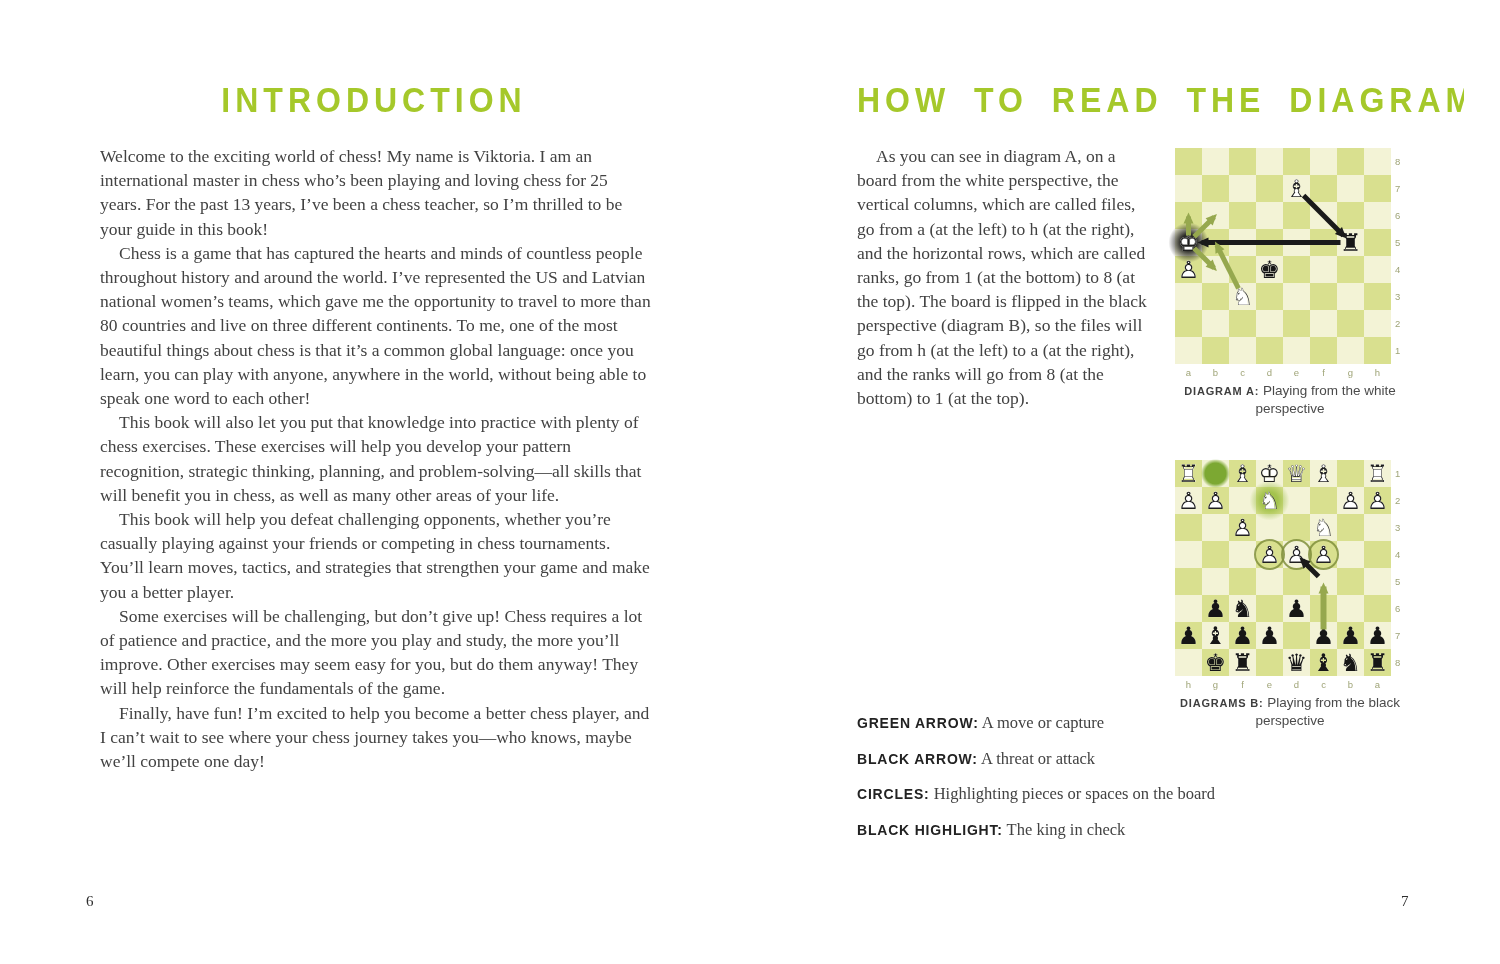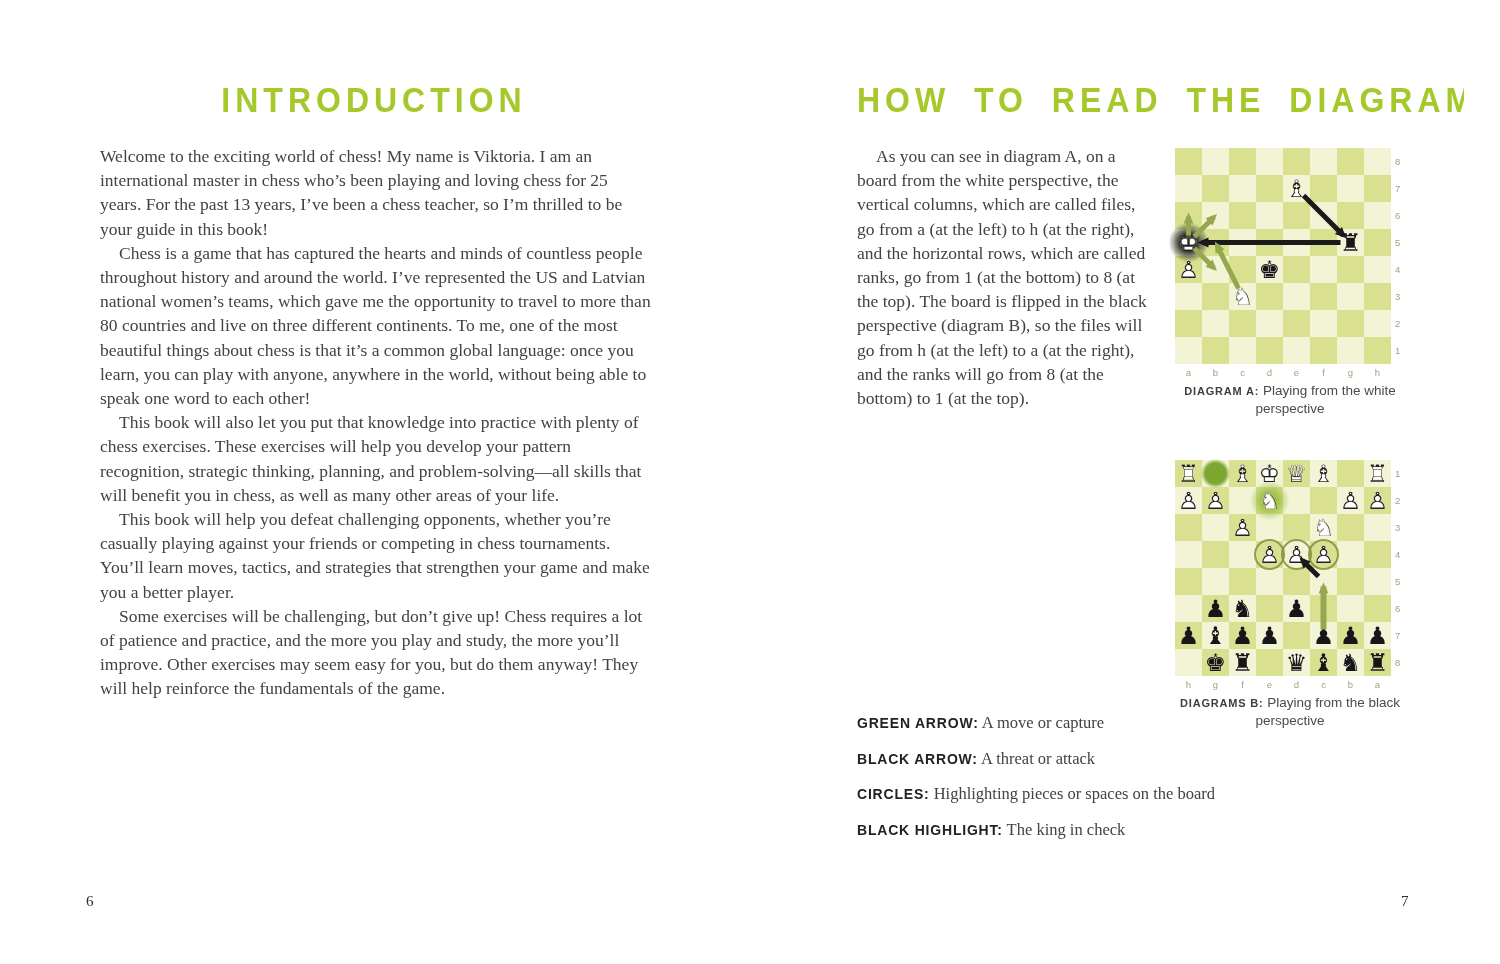--- a/index.html
+++ b/index.html
@@ -78,20 +78,21 @@
 
 <div class="spread">
 
   <h1 class="chapter-title title-left">INTRODUCTION</h1>
   <div class="body-col body-left">
       <p class="no-indent">Welcome to the exciting world of chess! My name is Viktoria. I am an international master in chess who’s been playing and loving chess for 25 years. For the past 13 years, I’ve been a chess teacher, so I’m thrilled to be your guide in this book!</p>
       <p>Chess is a game that has captured the hearts and minds of countless people throughout history and around the world. I’ve represented the US and Latvian national women’s teams, which gave me the opportunity to travel to more than 80 countries and live on three different continents. To me, one of the most beautiful things about chess is that it’s a common global language: once you learn, you can play with anyone, anywhere in the world, without being able to speak one word to each other!</p>
       <p>This book will also let you put that knowledge into practice with plenty of chess exercises. These exercises will help you develop your pattern recognition, strategic thinking, planning, and problem-solving—all skills that will benefit you in chess, as well as many other areas of your life.</p>
       <p>This book will help you defeat challenging opponents, whether you’re casually playing against your friends or competing in chess tournaments. You’ll learn moves, tactics, and strategies that strengthen your game and make you a better player.</p>
       <p>Some exercises will be challenging, but don’t give up! Chess requires a lot of patience and practice, and the more you play and study, the more you’ll improve. Other exercises may seem easy for you, but do them anyway! They will help reinforce the fundamentals of the game.</p>
+      <p>Finally, have fun! I’m excited to help you become a better chess player, and I can’t wait to see where your chess journey takes you—who knows, maybe we’ll compete one day!</p>
     </div>
   <div class="page-number pn-left">6</div>
 
   <h1 class="chapter-title title-right">HOW TO READ THE DIAGRAMS</h1>
   <div class="body-col body-right">
       <p>As you can see in diagram A, on a board from the white perspective, the vertical columns, which are called files, go from a (at the left) to h (at the right), and the horizontal rows, which are called ranks, go from 1 (at the bottom) to 8 (at the top). The board is flipped in the black perspective (diagram B), so the files will go from h (at the left) to a (at the right), and the ranks will go from 8 (at the bottom) to 1 (at the top).</p>
     </div>
 
   <div class="diagram diagram-a">
     <div class="board-wrap">

